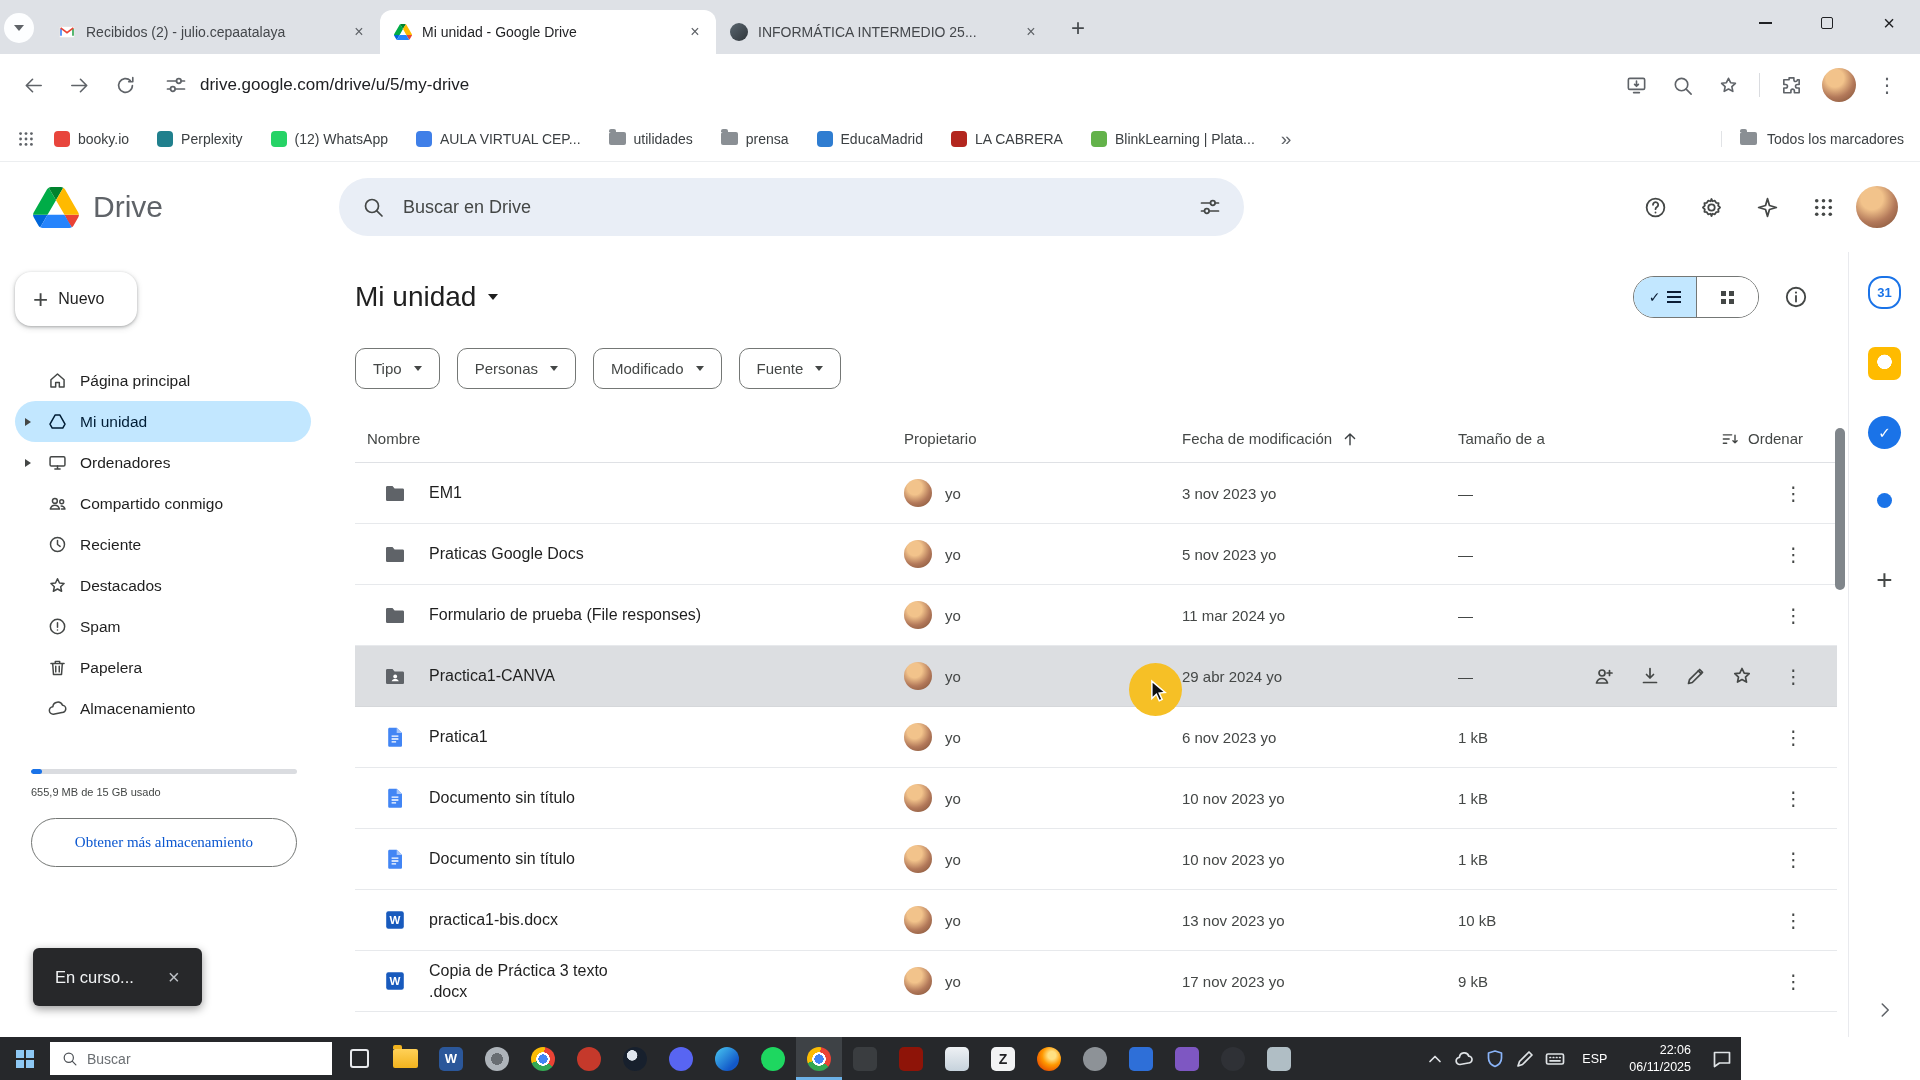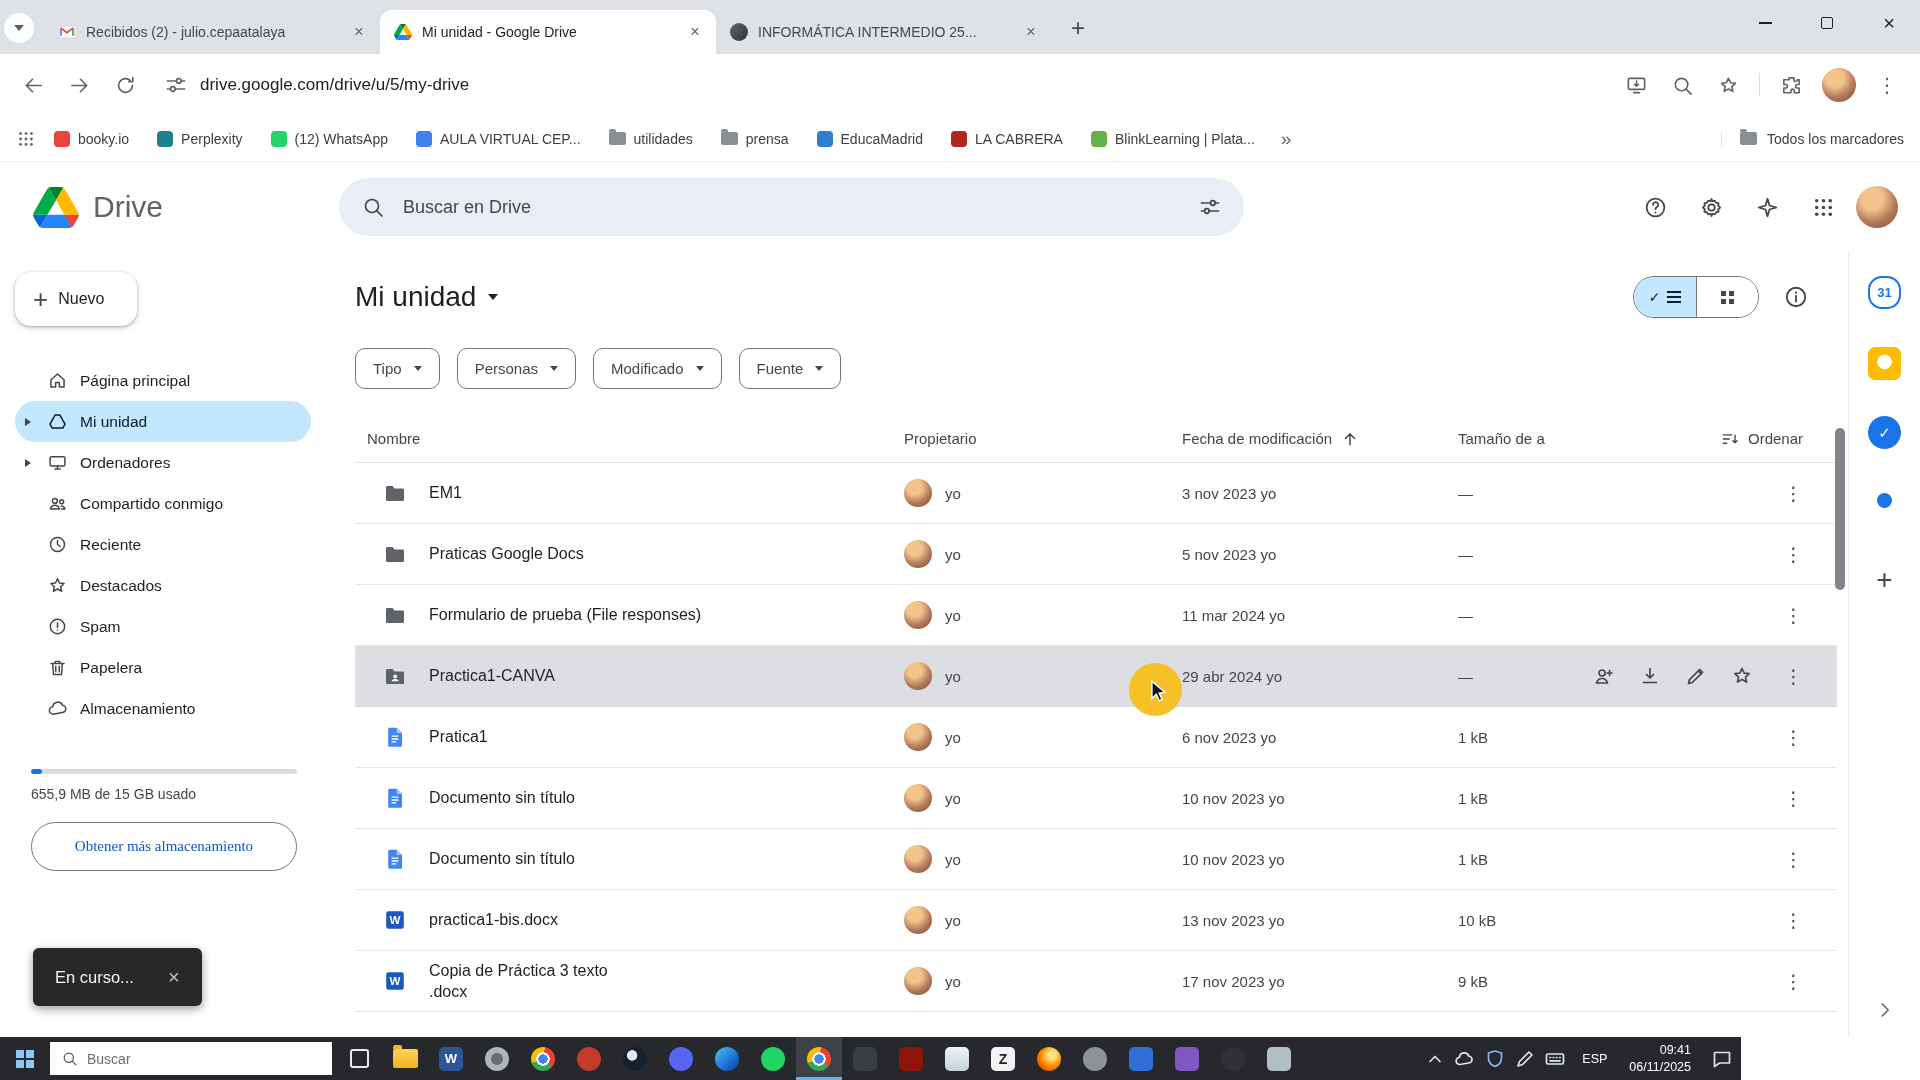--- a/index.html
+++ b/index.html
@@ -75,21 +75,21 @@
 .side-list{margin-top:34px;display:flex;flex-direction:column}
 .side-item{height:41px;width:296px;border-radius:21px;display:flex;align-items:center;padding:0 10px 0 10px;gap:12px;font-size:15.5px;color:#1f1f1f}
 .side-item.sel{background:#c2e7ff;color:#001d35}
 .side-caret{width:10px;height:10px;flex:none;display:inline-flex;align-items:center;visibility:hidden}
 .side-caret.show{visibility:visible}
 .side-caret i{width:0;height:0;border-top:4.5px solid transparent;border-bottom:4.5px solid transparent;border-left:6px solid #444746;display:block}
 .side-ic{width:21px;height:21px;color:#444746}
 .side-item.sel .side-ic{color:#001d35}
 .storage-bar{width:266px;height:5px;border-radius:3px;background:#dadce0;margin:40px 0 12px 16px;overflow:hidden}
 .storage-bar .fill{height:100%;background:#1a73e8;border-radius:3px}
-.storage-text{margin-left:16px;font-size:14px;color:#444746}
+.storage-text{margin-left:16px;font-size:11px;color:#444746}
 .get-more{display:block;margin:20px 0 0 16px;width:266px;border:1px solid #747775;background:#fff;border-radius:26px;padding:12px 28px;font-size:15px;color:#0b57d0;font-family:Liberation Serif, serif;line-height:1.5;cursor:pointer}
 
 
 .main{flex:1;position:relative;padding:24px 11px 0 25px;min-width:0}
 .page-head{display:flex;align-items:center;padding-right:28px}
 .page-title{display:flex;align-items:center;gap:12px;font-size:28px;font-weight:normal;color:#1f1f1f;line-height:38px}
 .view-toggle{margin-left:auto;display:flex;height:42px;border:1px solid #747775;border-radius:21px;overflow:hidden}
 .seg{width:62px;display:flex;align-items:center;justify-content:center;gap:7px;background:#fff}
 .seg.sel{background:#c2e7ff;color:#0b1d35}
 .seg + .seg{border-left:1px solid #747775}
@@ -976,21 +976,21 @@
           </svg>
         </span>
       <span class="ic tray-ic">
           <svg viewBox="0 0 24 24">
             <rect x="3.5" y="7" width="17" height="10" rx="1.5"></rect>
             <path d="M7 13.8h10M7 10.5h.6M10.2 10.5h.6M13.4 10.5h.6M16.6 10.5h.6"></path>
           </svg>
         </span>
       <span class="tray-lang">ESP</span>
       <div class="tray-clock">
-        <div>09:41</div>
+        <div>22:06</div>
         <div>06/11/2025</div>
       </div>
       <span class="ic tray-chat">
           <svg viewBox="0 0 24 24">
             <path d="M4.5 5.5h15v10.5H9.5l-5 3.5z"></path>
           </svg>
         </span>
     </div>
   </footer>
 

